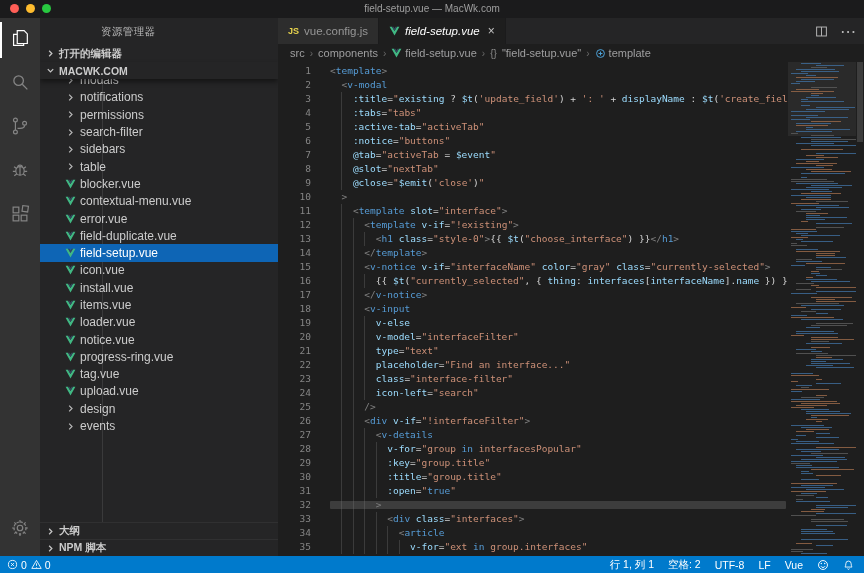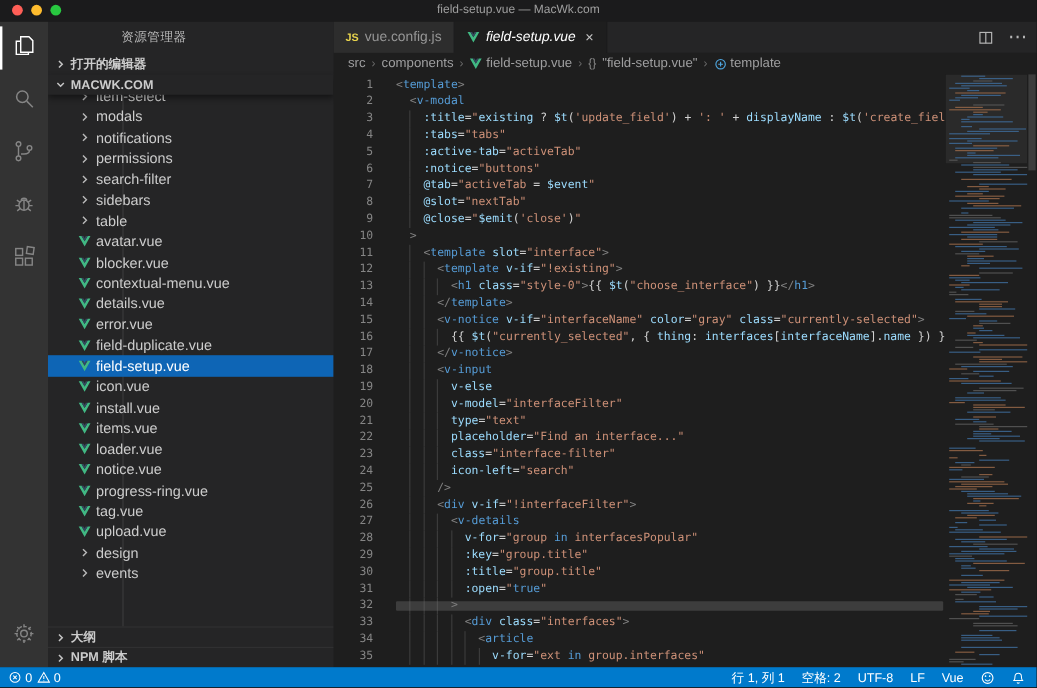--- a/index.html
+++ b/index.html
@@ -133,105 +133,79 @@
   <div class="sidebar">
     <div class="sb-title">资源管理器</div>
     <div class="tree-guide"></div>
     <div class="tree" id="tree">
         <div class="trow">
           <span class="tic">
             <svg width="9" height="9" viewBox="0 0 10 10" fill="none" stroke="#b9b9b9" stroke-width="1.3">
               <path d="M3.5 1.8l3.2 3.2-3.2 3.2"></path>
             </svg>
           </span>
-          <span>item-select</span>
+          <span>modals</span>
         </div>
         <div class="trow">
           <span class="tic">
             <svg width="9" height="9" viewBox="0 0 10 10" fill="none" stroke="#b9b9b9" stroke-width="1.3">
               <path d="M3.5 1.8l3.2 3.2-3.2 3.2"></path>
             </svg>
           </span>
-          <span>modals</span>
+          <span>notifications</span>
         </div>
         <div class="trow">
           <span class="tic">
             <svg width="9" height="9" viewBox="0 0 10 10" fill="none" stroke="#b9b9b9" stroke-width="1.3">
               <path d="M3.5 1.8l3.2 3.2-3.2 3.2"></path>
             </svg>
           </span>
-          <span>notifications</span>
+          <span>permissions</span>
         </div>
         <div class="trow">
           <span class="tic">
             <svg width="9" height="9" viewBox="0 0 10 10" fill="none" stroke="#b9b9b9" stroke-width="1.3">
               <path d="M3.5 1.8l3.2 3.2-3.2 3.2"></path>
             </svg>
           </span>
-          <span>permissions</span>
+          <span>search-filter</span>
         </div>
         <div class="trow">
           <span class="tic">
             <svg width="9" height="9" viewBox="0 0 10 10" fill="none" stroke="#b9b9b9" stroke-width="1.3">
               <path d="M3.5 1.8l3.2 3.2-3.2 3.2"></path>
             </svg>
           </span>
-          <span>search-filter</span>
+          <span>sidebars</span>
         </div>
         <div class="trow">
           <span class="tic">
             <svg width="9" height="9" viewBox="0 0 10 10" fill="none" stroke="#b9b9b9" stroke-width="1.3">
               <path d="M3.5 1.8l3.2 3.2-3.2 3.2"></path>
             </svg>
           </span>
-          <span>sidebars</span>
-        </div>
-        <div class="trow">
-          <span class="tic">
-            <svg width="9" height="9" viewBox="0 0 10 10" fill="none" stroke="#b9b9b9" stroke-width="1.3">
-              <path d="M3.5 1.8l3.2 3.2-3.2 3.2"></path>
-            </svg>
-          </span>
           <span>table</span>
         </div>
         <div class="trow">
           <span class="tic">
             <svg width="11" height="10" viewBox="0 0 12 11">
               <path fill="#41b883" d="M0.6 0.8h2.6L6 5.5 8.8 0.8h2.6L6 10.4z"></path>
               <path fill="#34495e" d="M3.2 0.8h1.7L6 2.7 7.1 0.8h1.7L6 5.6z"></path>
             </svg>
           </span>
-          <span>avatar.vue</span>
-        </div>
-        <div class="trow">
-          <span class="tic">
-            <svg width="11" height="10" viewBox="0 0 12 11">
-              <path fill="#41b883" d="M0.6 0.8h2.6L6 5.5 8.8 0.8h2.6L6 10.4z"></path>
-              <path fill="#34495e" d="M3.2 0.8h1.7L6 2.7 7.1 0.8h1.7L6 5.6z"></path>
-            </svg>
-          </span>
           <span>blocker.vue</span>
         </div>
         <div class="trow">
           <span class="tic">
             <svg width="11" height="10" viewBox="0 0 12 11">
               <path fill="#41b883" d="M0.6 0.8h2.6L6 5.5 8.8 0.8h2.6L6 10.4z"></path>
               <path fill="#34495e" d="M3.2 0.8h1.7L6 2.7 7.1 0.8h1.7L6 5.6z"></path>
             </svg>
           </span>
           <span>contextual-menu.vue</span>
-        </div>
-        <div class="trow">
-          <span class="tic">
-            <svg width="11" height="10" viewBox="0 0 12 11">
-              <path fill="#41b883" d="M0.6 0.8h2.6L6 5.5 8.8 0.8h2.6L6 10.4z"></path>
-              <path fill="#34495e" d="M3.2 0.8h1.7L6 2.7 7.1 0.8h1.7L6 5.6z"></path>
-            </svg>
-          </span>
-          <span>details.vue</span>
         </div>
         <div class="trow">
           <span class="tic">
             <svg width="11" height="10" viewBox="0 0 12 11">
               <path fill="#41b883" d="M0.6 0.8h2.6L6 5.5 8.8 0.8h2.6L6 10.4z"></path>
               <path fill="#34495e" d="M3.2 0.8h1.7L6 2.7 7.1 0.8h1.7L6 5.6z"></path>
             </svg>
           </span>
           <span>error.vue</span>
         </div>

